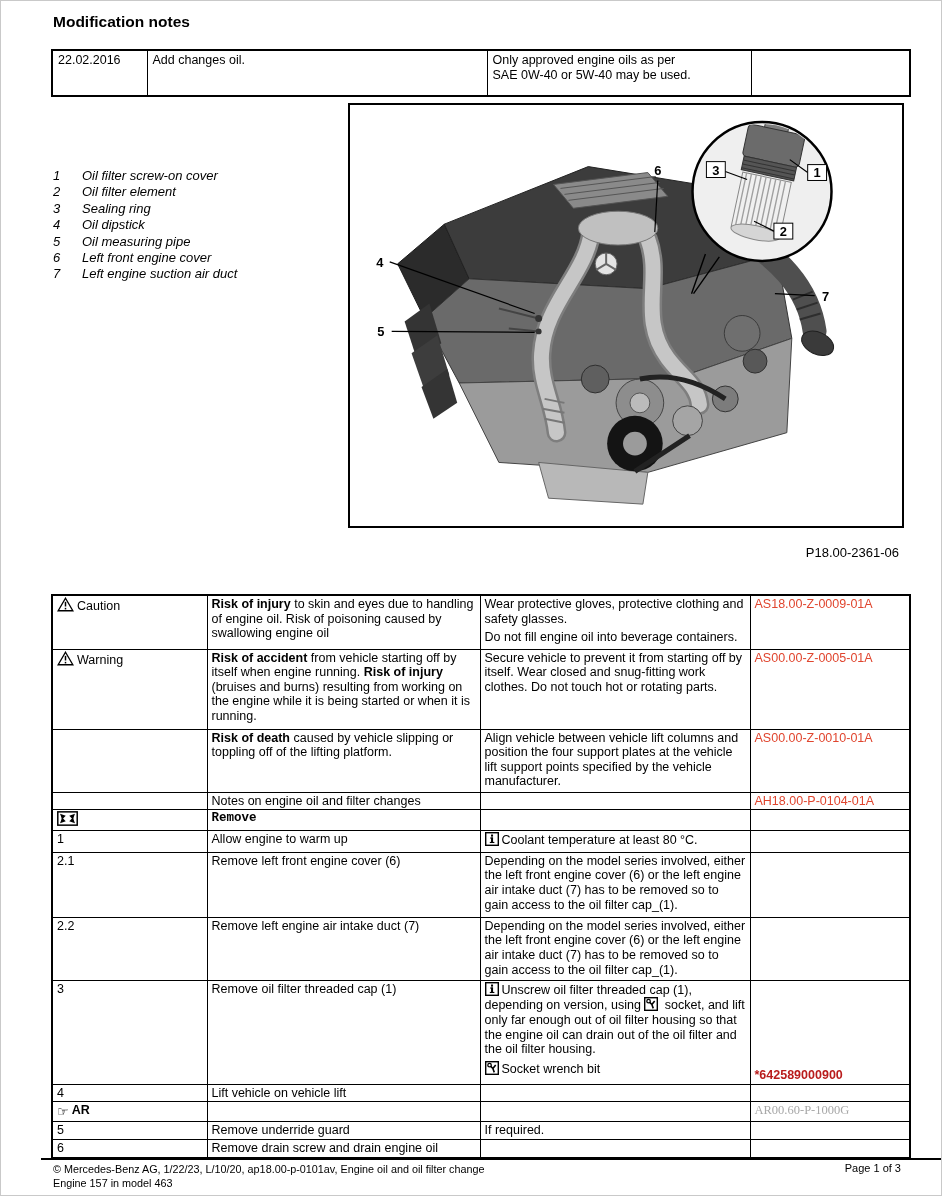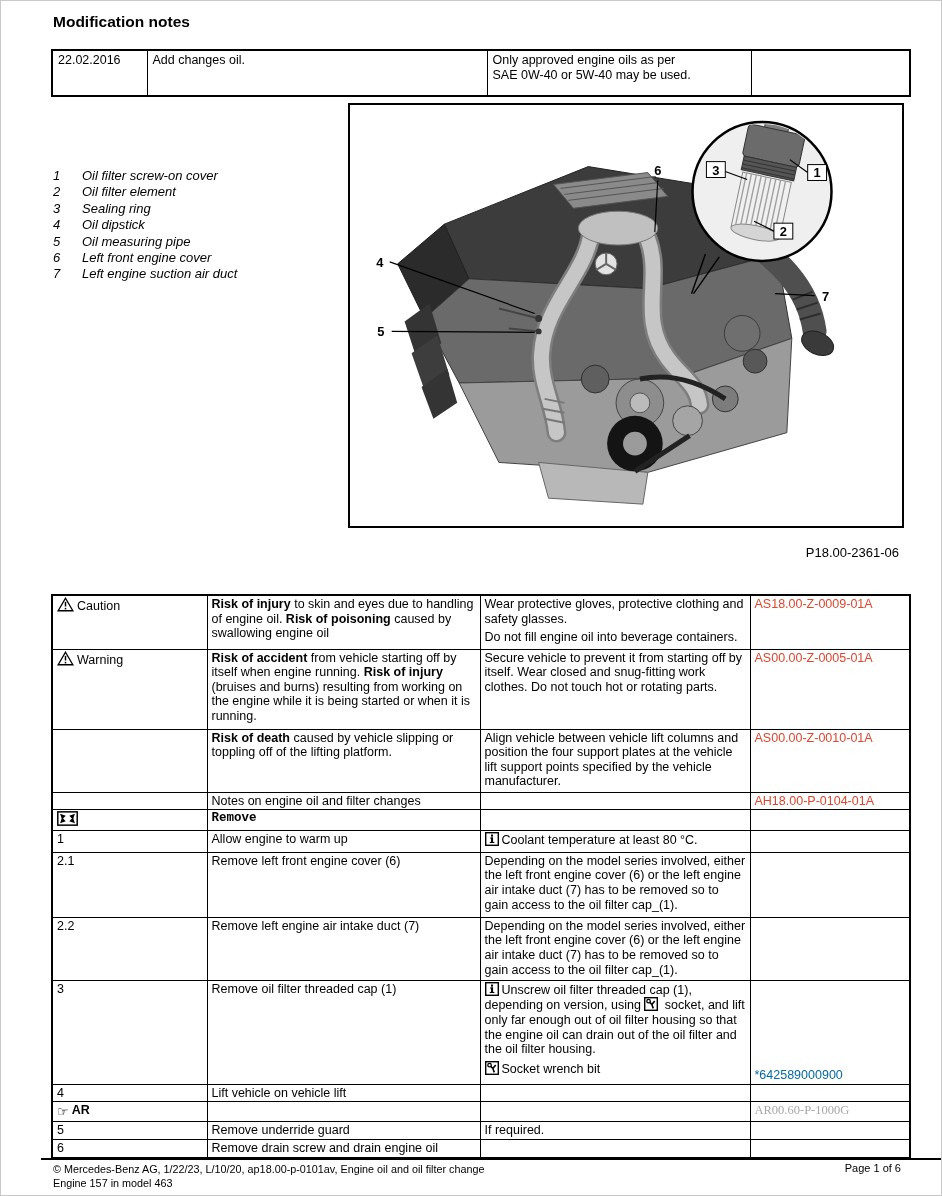--- a/index.html
+++ b/index.html
@@ -182,21 +182,21 @@
         <col style="width:160px">
       </colgroup>
     <tbody id="proc-body">
         <tr style="height: 54px; margin-left: 42px;">
           <td><span class="inline-icon"><svg width="17" height="15" viewBox="0 0 20 18">
                 <path d="M10 1.5 L18.8 16.5 H1.2 Z" fill="none" stroke="#000" stroke-width="1.6"></path>
                 <rect x="9.1" y="5.8" width="1.8" height="5.6" fill="#000"></rect>
                 <rect x="9.1" y="13" width="1.8" height="1.9" fill="#000"></rect>
               </svg></span><span>Caution</span></td>
           <td>
-            <div><span style="font-weight: bold;">Risk of injury</span><span> to skin and eyes due to handling of engine oil. </span><span style="font-weight: bold;">Risk of poisoning</span><span> caused by swallowing engine oil</span></div>
+            <div><span style="font-weight: bold;">Risk of injury</span><span> to skin and eyes due to handling of engine oil. </span><span style="font-weight: normal;">Risk of poisoning</span><span> caused by swallowing engine oil</span></div>
           </td>
           <td>
             <div><span>Wear protective gloves, protective clothing and safety glasses.</span></div>
             <div style="margin-top: 4px;"><span>Do not fill engine oil into beverage containers.</span></div>
           </td>
           <td><span class="code" style="color: rgb(224, 69, 46);">AS18.00-Z-0009-01A</span></td>
         </tr>
         <tr style="height: 80px;">
           <td><span class="inline-icon"><svg width="17" height="15" viewBox="0 0 20 18">
                 <path d="M10 1.5 L18.8 16.5 H1.2 Z" fill="none" stroke="#000" stroke-width="1.6"></path>
@@ -295,21 +295,21 @@
                   <rect x="0.8" y="0.8" width="14.4" height="14.4" fill="none" stroke="#000" stroke-width="1.6"></rect>
                   <circle cx="5.2" cy="4.8" r="2" fill="none" stroke="#000" stroke-width="1.5"></circle>
                   <path d="M6.6 6.2 L9 8.6 M9 8.6 L12.2 4.6 M9 8.6 L10.6 13" stroke="#000" stroke-width="1.8" fill="none"></path>
                 </svg></span><span> socket, and lift only far enough out of oil filter housing so that the engine oil can drain out of the oil filter and the oil filter housing.</span></div>
             <div style="margin-top: 4px;"><span class="inline-icon"><svg width="14" height="14" viewBox="0 0 16 16">
                   <rect x="0.8" y="0.8" width="14.4" height="14.4" fill="none" stroke="#000" stroke-width="1.6"></rect>
                   <circle cx="5.2" cy="4.8" r="2" fill="none" stroke="#000" stroke-width="1.5"></circle>
                   <path d="M6.6 6.2 L9 8.6 M9 8.6 L12.2 4.6 M9 8.6 L10.6 13" stroke="#000" stroke-width="1.8" fill="none"></path>
                 </svg></span><span>Socket wrench bit</span></div>
           </td>
-          <td style="vertical-align: bottom;"><span class="code" style="color: #0369a1;">*642589000900</span></td>
+          <td style="vertical-align: bottom;"><span class="code" style="color: #b91c1c; font-weight: bold;">*642589000900</span></td>
         </tr>
         <tr style="height: 17px;">
           <td><span>4</span></td>
           <td>
             <div><span>Lift vehicle on vehicle lift</span></div>
           </td>
           <td></td>
           <td></td>
         </tr>
         <tr style="height: 17px;">
@@ -337,15 +337,15 @@
           <td></td>
         </tr>
       </tbody>
   </table>
 
   <div class="footer-rule"></div>
   <div class="footer-left">
     <div>© Mercedes-Benz AG, 1/22/23, L/10/20, ap18.00-p-0101av, Engine oil and oil filter change</div>
     <div>Engine 157 in model 463</div>
   </div>
-  <div class="footer-right">Page 1 of 6</div>
+  <div class="footer-right">Page 1 of 3</div>
 
 </div>
 
 </body></html>

